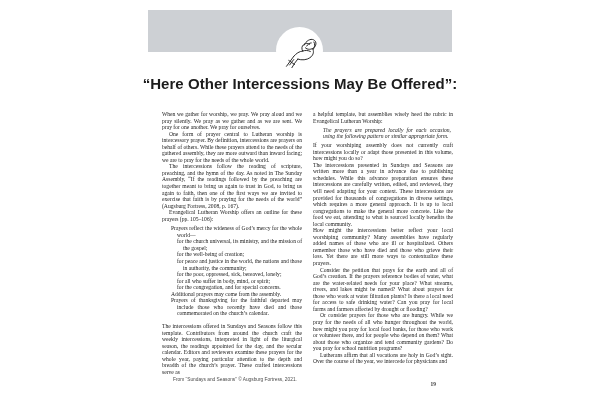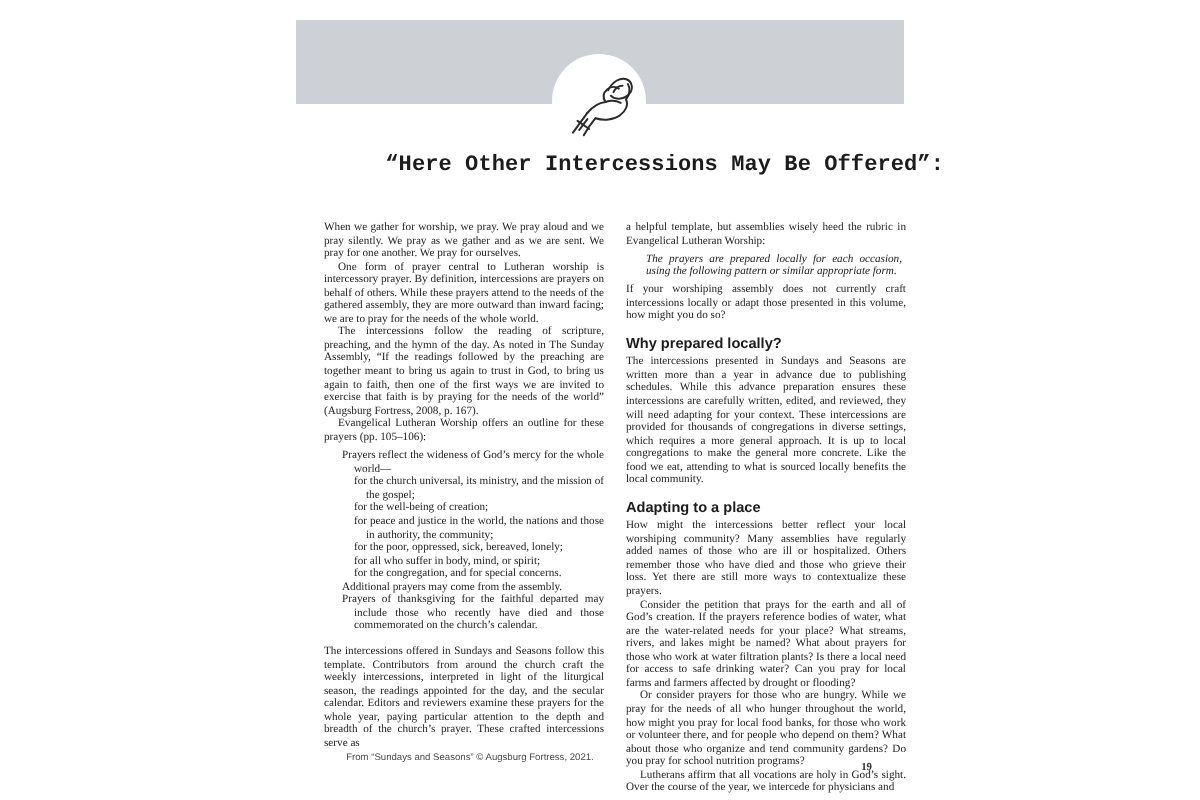--- a/index.html
+++ b/index.html
@@ -5,22 +5,22 @@
   html,body{margin:0;padding:0;}
   body{
     width:600px;height:400px;background:#ffffff;position:relative;overflow:hidden;
     font-family:"Liberation Serif",serif;color:#1f1f1f;
     -webkit-font-smoothing:antialiased;
   }
   .banner{position:absolute;left:148px;top:10px;width:304px;height:42px;background:#cdd0d4;}
   .badge{position:absolute;left:276px;top:27px;width:47px;height:47px;border-radius:50%;
     background:#ffffff;display:flex;align-items:center;justify-content:center;}
   .badge svg{display:block;}
-  .title{position:absolute;left:128px;top:78px;width:344px;text-align:right;
-    font-family:Liberation Mono, monospace;font-weight:700;font-size:11px;
+  .title{position:absolute;left:128px;top:78px;width:344px;text-align:center;
+    font-family:Liberation Sans, sans-serif;font-weight:700;font-size:15px;
     line-height:11px;color:#1c1c1c;letter-spacing:.05px;}
   .columns{position:absolute;left:162px;top:111px;width:292px;display:flex;gap:11px;}
   .col{width:140px;font-size:5.6px;line-height:6.55px;text-align:justify;
     text-justify:inter-word;color:#222;}
   .col p{margin:0;}
   .col p.ind{text-indent:7px;}
   .col p.gapbefore{margin-top:6px;}
   .outline{margin:3px 0 3px 9px;}
   .outline .o{padding-left:6px;text-indent:-6px;}
   .outline .lvl1{margin-left:6px;}
@@ -79,23 +79,21 @@
         <div class="o lvl0">Additional prayers may come from the assembly.</div>
         <div class="o lvl0">Prayers of thanksgiving for the faithful departed may include those who recently have died and those commemorated on the church’s calendar.</div>
       </div>
       <p class="gapbefore">The intercessions offered in Sundays and Seasons follow this template. Contributors from around the church craft the weekly intercessions, interpreted in light of the liturgical season, the readings appointed for the day, and the secular calendar. Editors and reviewers examine these prayers for the whole year, paying particular attention to the depth and breadth of the church’s prayer. These crafted intercessions serve as</p>
     </div>
 
     <div class="col">
       <p>a helpful template, but assemblies wisely heed the rubric in Evangelical Lutheran Worship:</p>
       <div class="quote">The prayers are prepared locally for each occasion, using the following pattern or similar appropriate form.</div>
       <p>If your worshiping assembly does not currently craft intercessions locally or adapt those presented in this volume, how might you do so?</p>
-      <h2 class="heading">Why prepared locally?</h2>
       <p>The intercessions presented in Sundays and Seasons are written more than a year in advance due to publishing schedules. While this advance preparation ensures these intercessions are carefully written, edited, and reviewed, they will need adapting for your context. These intercessions are provided for thousands of congregations in diverse settings, which requires a more general approach. It is up to local congregations to make the general more concrete. Like the food we eat, attending to what is sourced locally benefits the local community.</p>
-      <h2 class="heading">Adapting to a place</h2>
       <p>How might the intercessions better reflect your local worshiping community? Many assemblies have regularly added names of those who are ill or hospitalized. Others remember those who have died and those who grieve their loss. Yet there are still more ways to contextualize these prayers.</p>
       <p class="ind">Consider the petition that prays for the earth and all of God’s creation. If the prayers reference bodies of water, what are the water-related needs for your place? What streams, rivers, and lakes might be named? What about prayers for those who work at water filtration plants? Is there a local need for access to safe drinking water? Can you pray for local farms and farmers affected by drought or flooding?</p>
       <p class="ind">Or consider prayers for those who are hungry. While we pray for the needs of all who hunger throughout the world, how might you pray for local food banks, for those who work or volunteer there, and for people who depend on them? What about those who organize and tend community gardens? Do you pray for school nutrition programs?</p>
       <p class="ind">Lutherans affirm that all vocations are holy in God’s sight. Over the course of the year, we intercede for physicians and</p>
     </div>
 
   </div>
 
   <div class="footer">From “Sundays and Seasons” © Augsburg Fortress, 2021.</div>
   <div class="pagenum">19</div>

